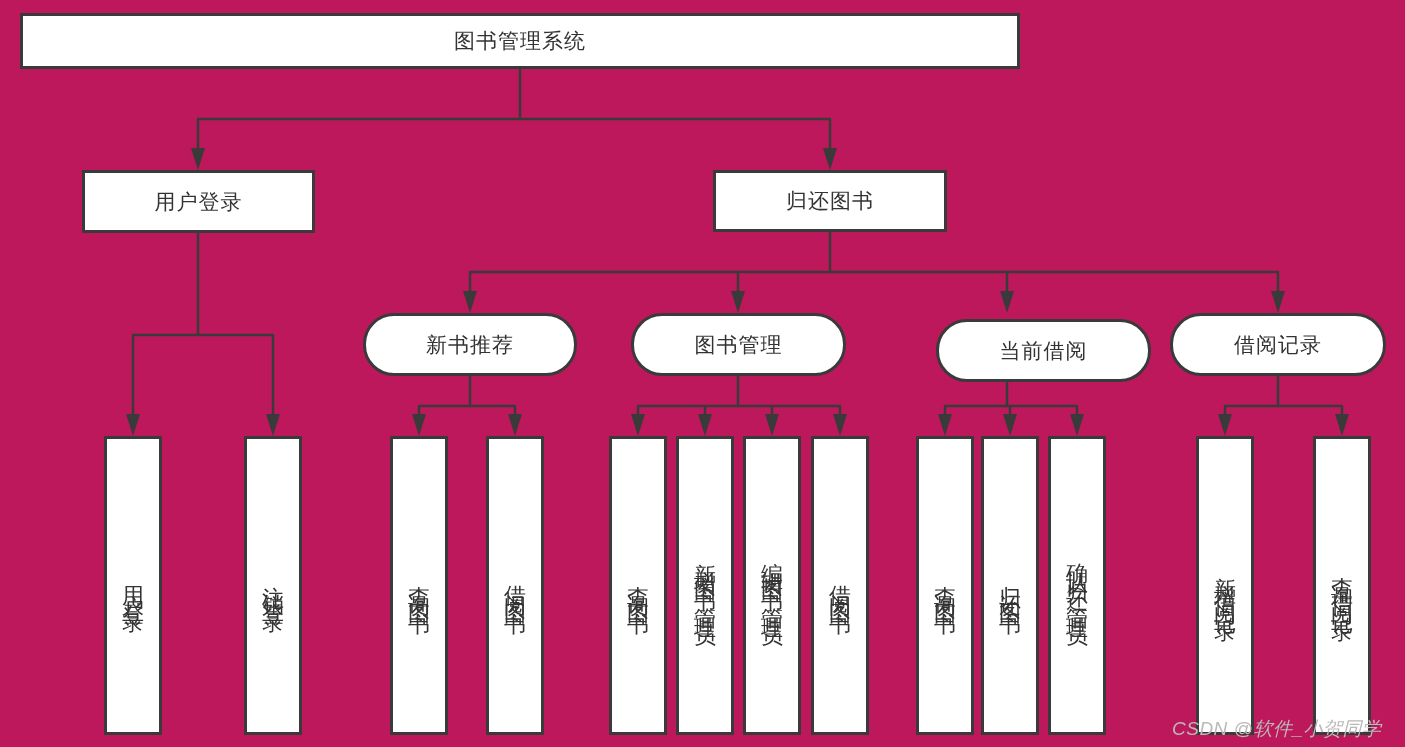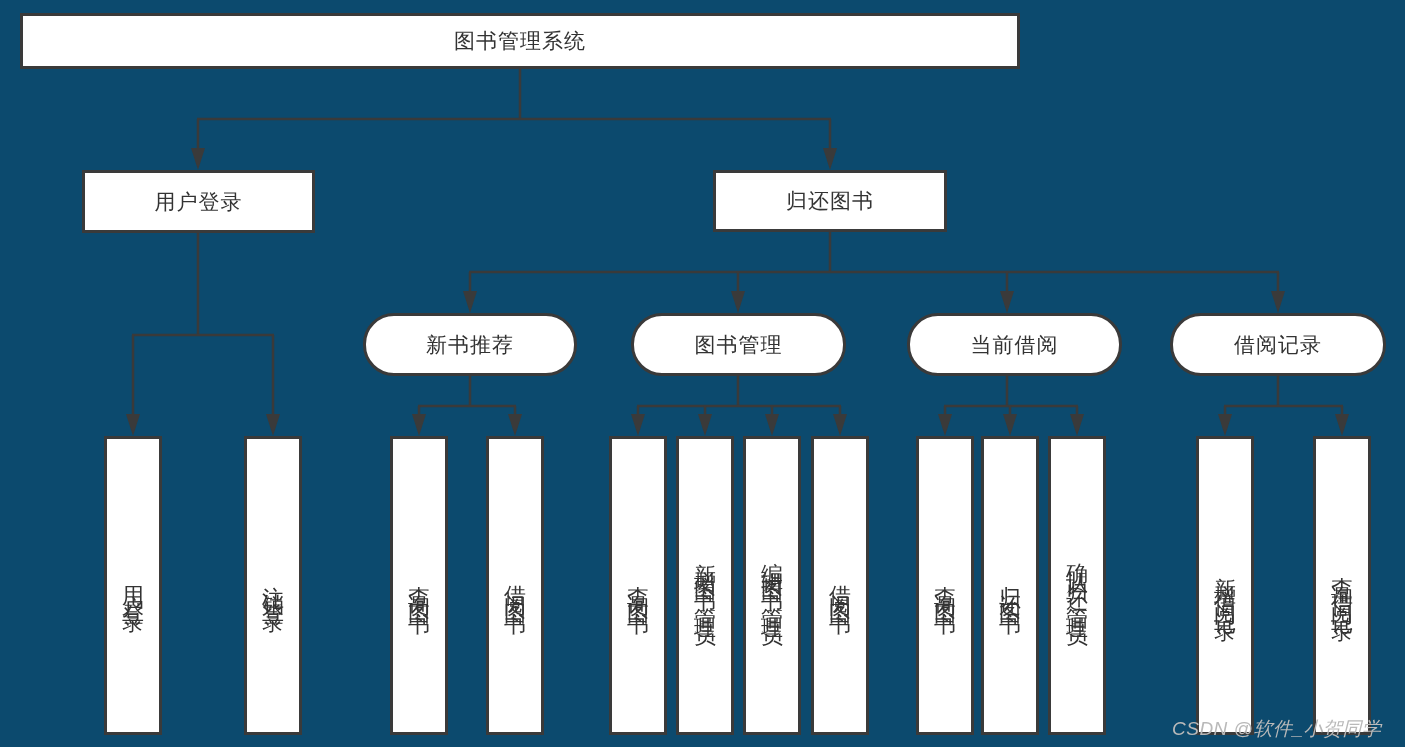--- a/index.html
+++ b/index.html
@@ -5,21 +5,21 @@
   html, body {
     margin: 0;
     padding: 0;
     background: #ffffff;
     font-family: "Liberation Sans", "DejaVu Sans", sans-serif;
   }
   #stage {
     position: relative;
     width: 1405px;
     height: 747px;
-    background: #0c4a6e;
+    background: #be185d;
     overflow: hidden;
   }
   #wires {
     position: absolute;
     left: 0; top: 0;
     width: 1405px;
     height: 747px;
   }
   .box {
     position: absolute;
@@ -44,21 +44,21 @@
     text-orientation: mixed;
     letter-spacing: 9px;
     line-height: 1;
   }
   .root  { left: 20px;  top: 13px;  width: 1000px; height: 56px; }
   .lvl2a { left: 82px;  top: 170px; width: 233px;  height: 63px; }
   .lvl2b { left: 713px; top: 170px; width: 234px;  height: 62px; }
   .lvl3  { top: 313px;  height: 63px; border-radius: 31px; }
   .l3a { left: 363px;  width: 214px; }
   .l3b { left: 631px;  width: 215px; }
-  .l3c { left: 907px;  width: 215px; }
+  .l3c { left: 936px;  width: 215px; margin-top: 6px; }
   .l3d { left: 1170px; width: 216px; }
   .leaf { top: 436px; width: 58px; height: 299px; }
   .lf1  { left: 104px; }
   .lf2  { left: 244px; }
   .lf3  { left: 390px; }
   .lf4  { left: 486px; }
   .lf5  { left: 609px; }
   .lf6  { left: 676px; }
   .lf7  { left: 743px; }
   .lf8  { left: 811px; }

